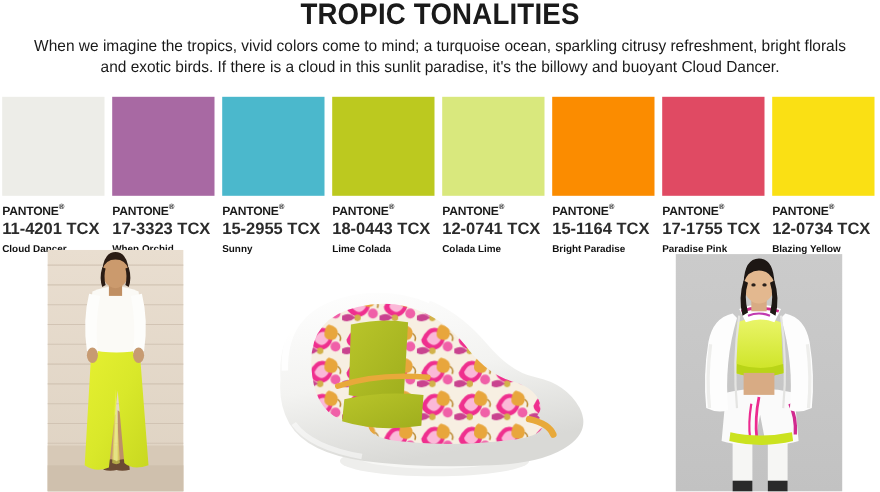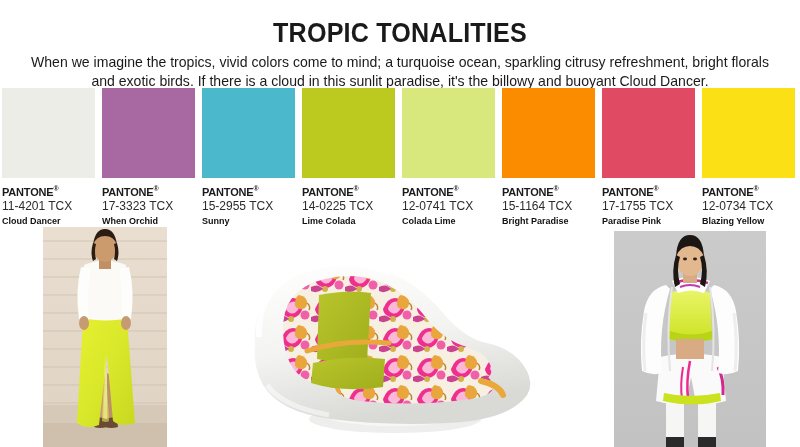--- a/index.html
+++ b/index.html
@@ -10,21 +10,21 @@
   body {
     width: 800px;
     height: 447px;
     position: relative;
     overflow: hidden;
     font-family: "Liberation Sans", sans-serif;
     color: #1a1a1a;
   }
 
   
-  #header { padding-top: 20px; }
+  #header { padding-top: 0; }
   #title {
     text-align: center;
     font-weight: bold;
     font-size: 27px;
     letter-spacing: 0.2px;
     line-height: 1.0;
     margin: 0 0 6px 0;
     transform: scaleX(0.93);
   }
   #subtitle {
@@ -58,24 +58,25 @@
     letter-spacing: -0.2px;
     line-height: 1.1;
     white-space: nowrap;
   }
   .pantone-word sup {
     font-size: 7px;
     vertical-align: super;
     line-height: 0;
   }
   .pantone-code {
-    font-size: 12px;
+    font-size: 15px;
     line-height: 1.45;
     color: #2b2b2b;
     white-space: nowrap;
+    font-weight: bold;
   }
   .pantone-name {
     font-size: 9px;
     font-weight: bold;
     line-height: 1.5;
     color: #111;
     white-space: nowrap;
   }
 
   
@@ -124,21 +125,21 @@
       <div class="pantone-word"><span>PANTONE</span><sup>®</sup></div>
       <div class="pantone-code">15-2955 TCX</div>
       <div class="pantone-name">Sunny</div>
     </div>
   </div>
 
   <div class="swatch-col">
     <span class="swatch-chip" style="background: rgb(188, 201, 31);"></span>
     <div class="swatch-meta">
       <div class="pantone-word"><span>PANTONE</span><sup>®</sup></div>
-      <div class="pantone-code">14-0225 TCX</div>
+      <div class="pantone-code">18-0443 TCX</div>
       <div class="pantone-name">Lime Colada</div>
     </div>
   </div>
 
   <div class="swatch-col">
     <span class="swatch-chip" style="background: rgb(217, 232, 125);"></span>
     <div class="swatch-meta">
       <div class="pantone-word"><span>PANTONE</span><sup>®</sup></div>
       <div class="pantone-code">12-0741 TCX</div>
       <div class="pantone-name">Colada Lime</div>

